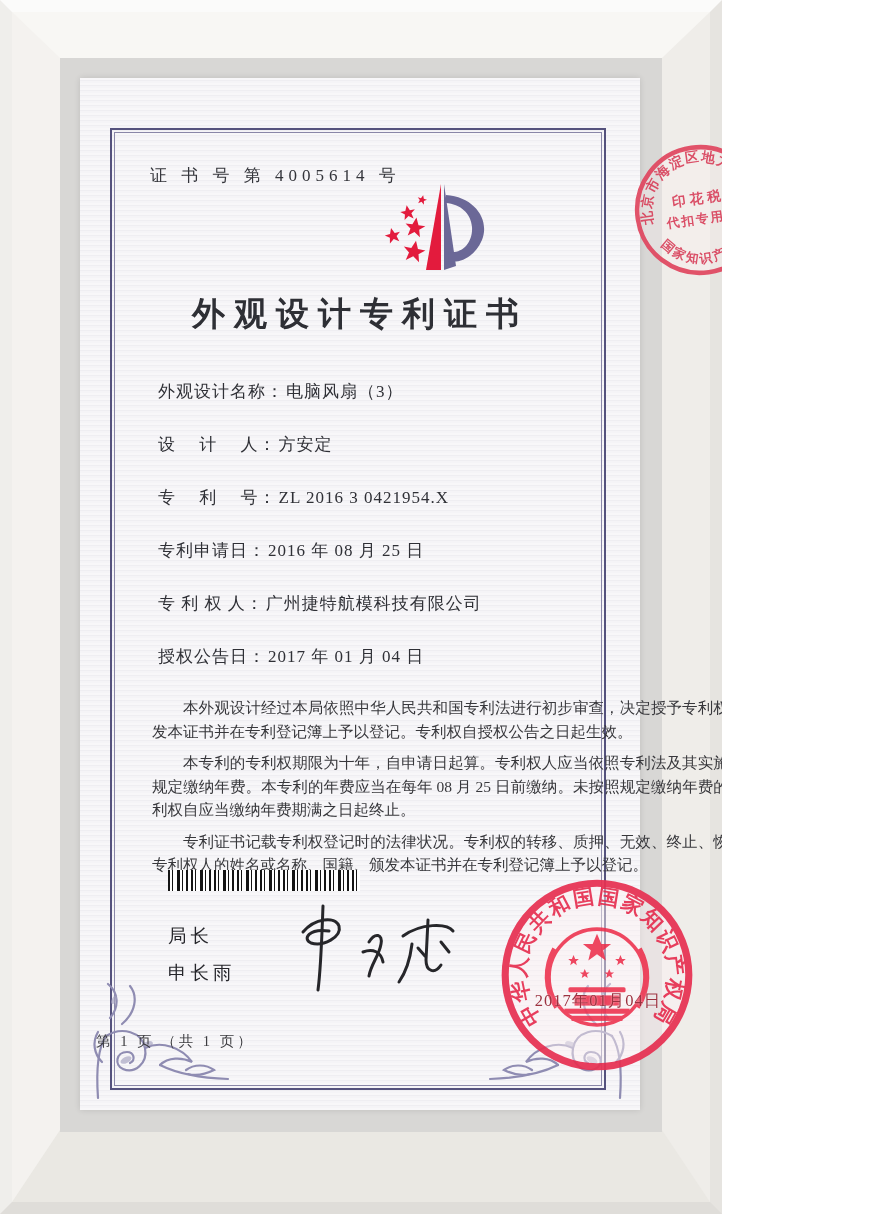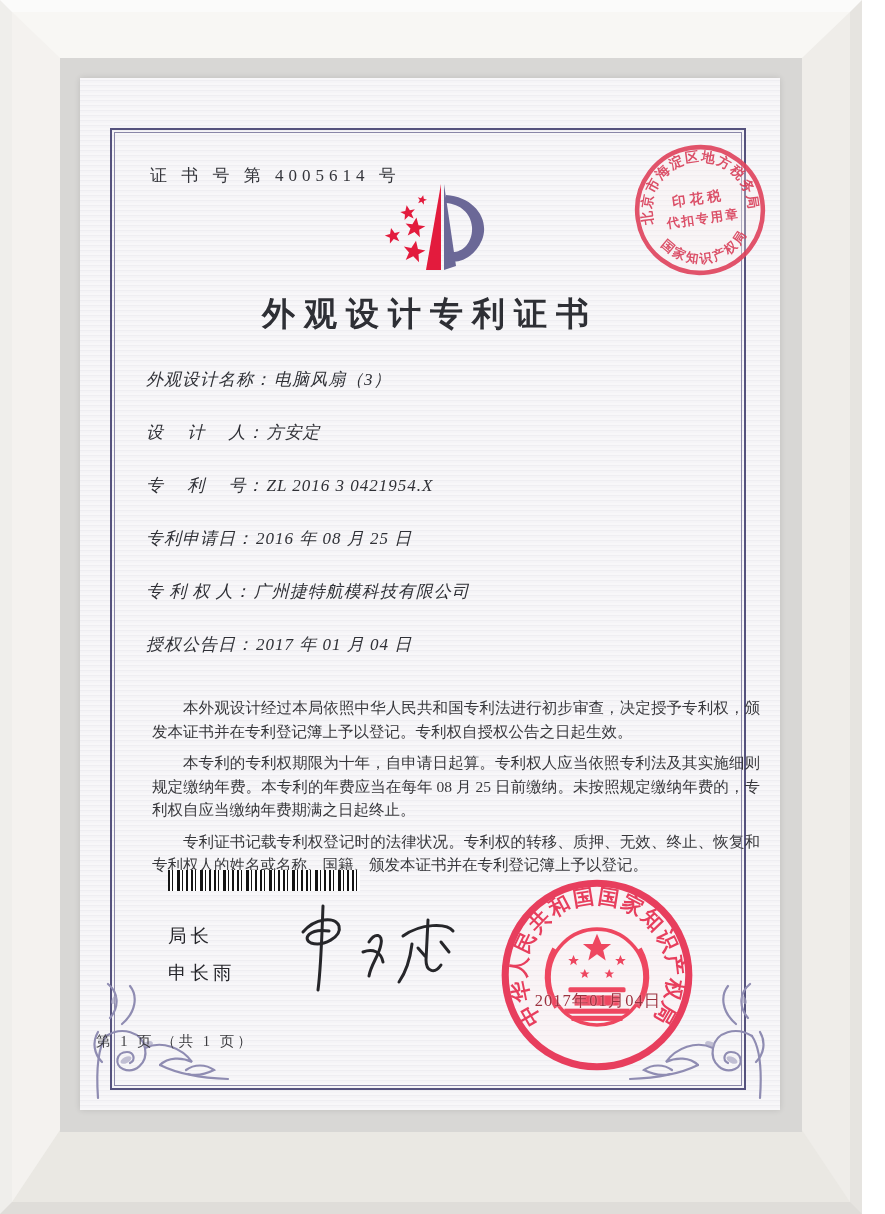--- a/index.html
+++ b/index.html
@@ -1,16 +1,16 @@
 <!DOCTYPE html>
 <html><head>
 <meta charset="utf-8">
 <style>
   html,body{margin:0;padding:0;background:#fff;}
-  .photo{position:relative;width:862px;height:1214px;background:#7dd3fc;overflow:hidden;
+  .photo{position:relative;width:722px;height:1214px;background:#7dd3fc;overflow:hidden;
          font-family:"Liberation Serif","DejaVu Serif",serif;}
   
   .frame-edge{position:absolute;inset:0;border:12px solid;
     border-color:#fbfbfa #e6e4e0 #dfddd9 #efeeeb;}
   .frame-face{position:absolute;inset:12px;border-style:solid;border-width:46px 48px 72px 48px;
     border-color:#f8f7f4 #efede9 #eae8e3 #f4f2ef;box-shadow:inset 0 0 2px #c9c7c2;}
   .mat{position:absolute;left:60px;right:60px;top:58px;bottom:82px;background:#d8d7d5;}
   
   .paper{position:absolute;left:80px;top:78px;right:82px;bottom:104px;
     background:repeating-linear-gradient(180deg,#f8f7f9 0 2px,#efeef2 2px 3px,#f5f4f7 3px 5px);
@@ -19,21 +19,21 @@
     border:2px solid #55527d;}
   .inner-border::after{content:"";position:absolute;inset:2px;border:1px solid #8a87a8;}
   .flourish{position:absolute;width:150px;height:150px;}
   .flourish.bl{left:10px;top:872px;}
   .flourish.br{right:12px;top:872px;transform:scaleX(-1);}
   
   .cert-no{position:absolute;left:70px;top:86px;font-size:17px;letter-spacing:5px;color:#33343a;}
   .logo{position:absolute;left:282px;top:102px;width:162px;height:108px;}
   .title{position:absolute;left:0;top:214px;width:100%;text-align:center;font-size:33px;
     font-weight:700;letter-spacing:9px;color:#2e2f35;}
-  .fields{position:absolute;left:66px;top:290px;width:600px;list-style:none;margin:0;padding:0;font-style:italic;}
+  .fields{position:absolute;left:66px;top:290px;width:600px;list-style:none;margin:12px;padding:0;}
   .fields li{height:53px;font-size:17px;color:#2f3036;letter-spacing:1px;white-space:nowrap;}
   .fields .val{margin-left:2px;}
   .paras{position:absolute;left:64px;top:610px;width:624px;font-size:15.5px;line-height:23.5px;
     color:#38383c;text-align:justify;}
   .paras p{margin:8px;text-indent:2em;}
   .barcode{position:absolute;left:88px;top:792px;width:192px;height:21px;
     background:repeating-linear-gradient(90deg,#151515 0 2px,#fff 2px 4px,#151515 4px 5px,#fff 5px 9px,
       #151515 9px 12px,#fff 12px 14px,#151515 14px 15px,#fff 15px 18px,#151515 18px 20px,#fff 20px 23px);}
   .signer-title{position:absolute;left:88px;top:845px;font-size:18.5px;letter-spacing:4px;color:#26262b;
     font-family:"Liberation Sans","DejaVu Sans",sans-serif;}

